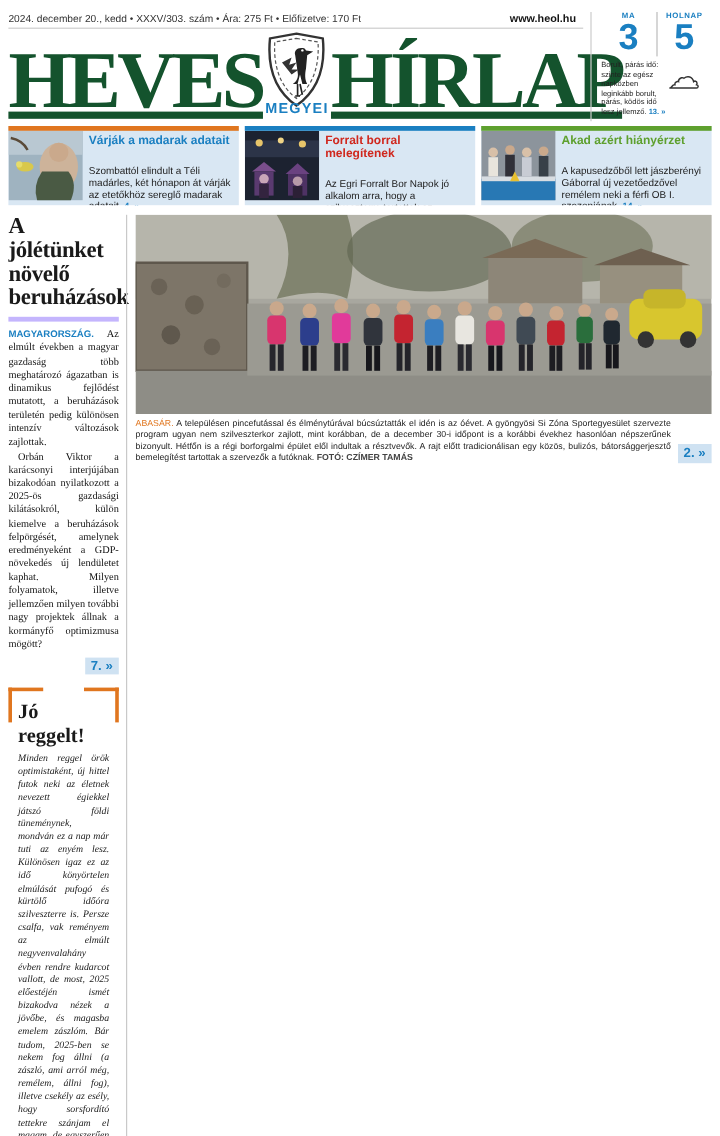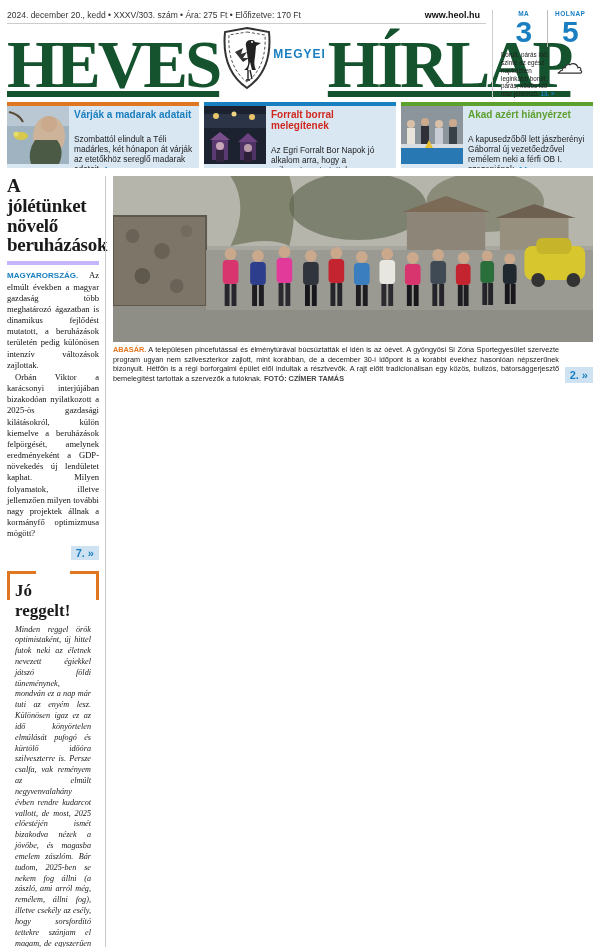--- a/index.html
+++ b/index.html
@@ -7,21 +7,21 @@
   .page{width:600px;height:947px;background:#fff;position:relative;overflow:hidden;color:#1a1a1a;}
   .serif{font-family:"Liberation Serif",serif;}
   
   .hdr{display:flex;padding:10px 7px 0 7px;}
   .hdr-left{flex:1;min-width:0;}
   .dateline-row{display:flex;justify-content:space-between;align-items:baseline;border-bottom:1px solid #ccc;padding-bottom:3px;}
   .dateline{font-size:8.5px;color:#333;}
   .website{font-size:9px;font-weight:bold;color:#111;margin-right:6px;}
   .masthead{display:flex;align-items:flex-end;justify-content:flex-start;padding:2px 0 4px 0;}
   .mast-word{font-family:"Liberation Serif",serif;font-weight:bold;color:#14532d;font-size:67px;line-height:0.88;letter-spacing:-3px;text-decoration:underline;}
-  .crest-wrap{display:flex;align-items:center;margin:0 2px;}
+  .crest-wrap{display:flex;flex-direction:column;align-items:center;margin:0 2px;}
   .megyei{font-size:12px;font-weight:bold;color:#1a7fc1;letter-spacing:1px;margin-top:-12px;}
   .weather{width:92px;border-left:1px solid #ccc;padding-left:8px;margin-left:6px;}
   .wx-row{display:flex;}
   .wx-col{flex:1;text-align:center;}
   .wx-col+.wx-col{border-left:1px solid #bbb;}
   .wx-label{font-size:6.5px;font-weight:bold;color:#1a7fc1;letter-spacing:0.5px;}
   .wx-temp{font-size:30px;font-weight:900;color:#1a7fc1;line-height:1;}
   .wx-body{display:flex;margin-top:4px;}
   .wx-text{font-size:6.3px;line-height:1.25;color:#222;width:56px;}
   .wx-ref{color:#1a7fc1;font-weight:bold;}
@@ -52,21 +52,21 @@
   .gm-box{position:relative;margin-top:10px;padding:10px 8px;}
   .gm-box i.ca{position:absolute;width:26px;height:26px;border:3px solid #e0761f;}
   .gm-box i.tl{top:0;left:0;border-right:none;border-bottom:none;}
   .gm-box i.tr{top:0;right:0;border-left:none;border-bottom:none;}
   .gm-title{font-family:"Liberation Serif",serif;font-size:17px;font-weight:bold;margin-bottom:4px;}
   .gm-body{font-family:"Liberation Serif",serif;font-style:italic;font-size:8.2px;line-height:1.32;text-align:justify;}
   
   .headline{font-family:"Liberation Serif",serif;font-size:37px;line-height:1.03;letter-spacing:-0.5px;font-weight:normal;color:#141414;margin:0 0 8px 0;}
   .mainphoto{width:100%;height:166px;display:block;}
   .caption{font-size:7.3px;line-height:1.3;text-align:justify;color:#222;margin-top:3px;position:relative;padding-right:34px;}
-  .cap-lead{color:#e0761f;font-weight:bold;}
+  .cap-lead{color:#e0761f;font-weight:normal;}
   .cap-credit{font-weight:bold;color:#444;}
   .caption .pref{position:absolute;right:0;bottom:0;}
 </style>
 </head>
 <body>
 
 <div class="page">
 
   <div class="hdr">
     <div class="hdr-left">

